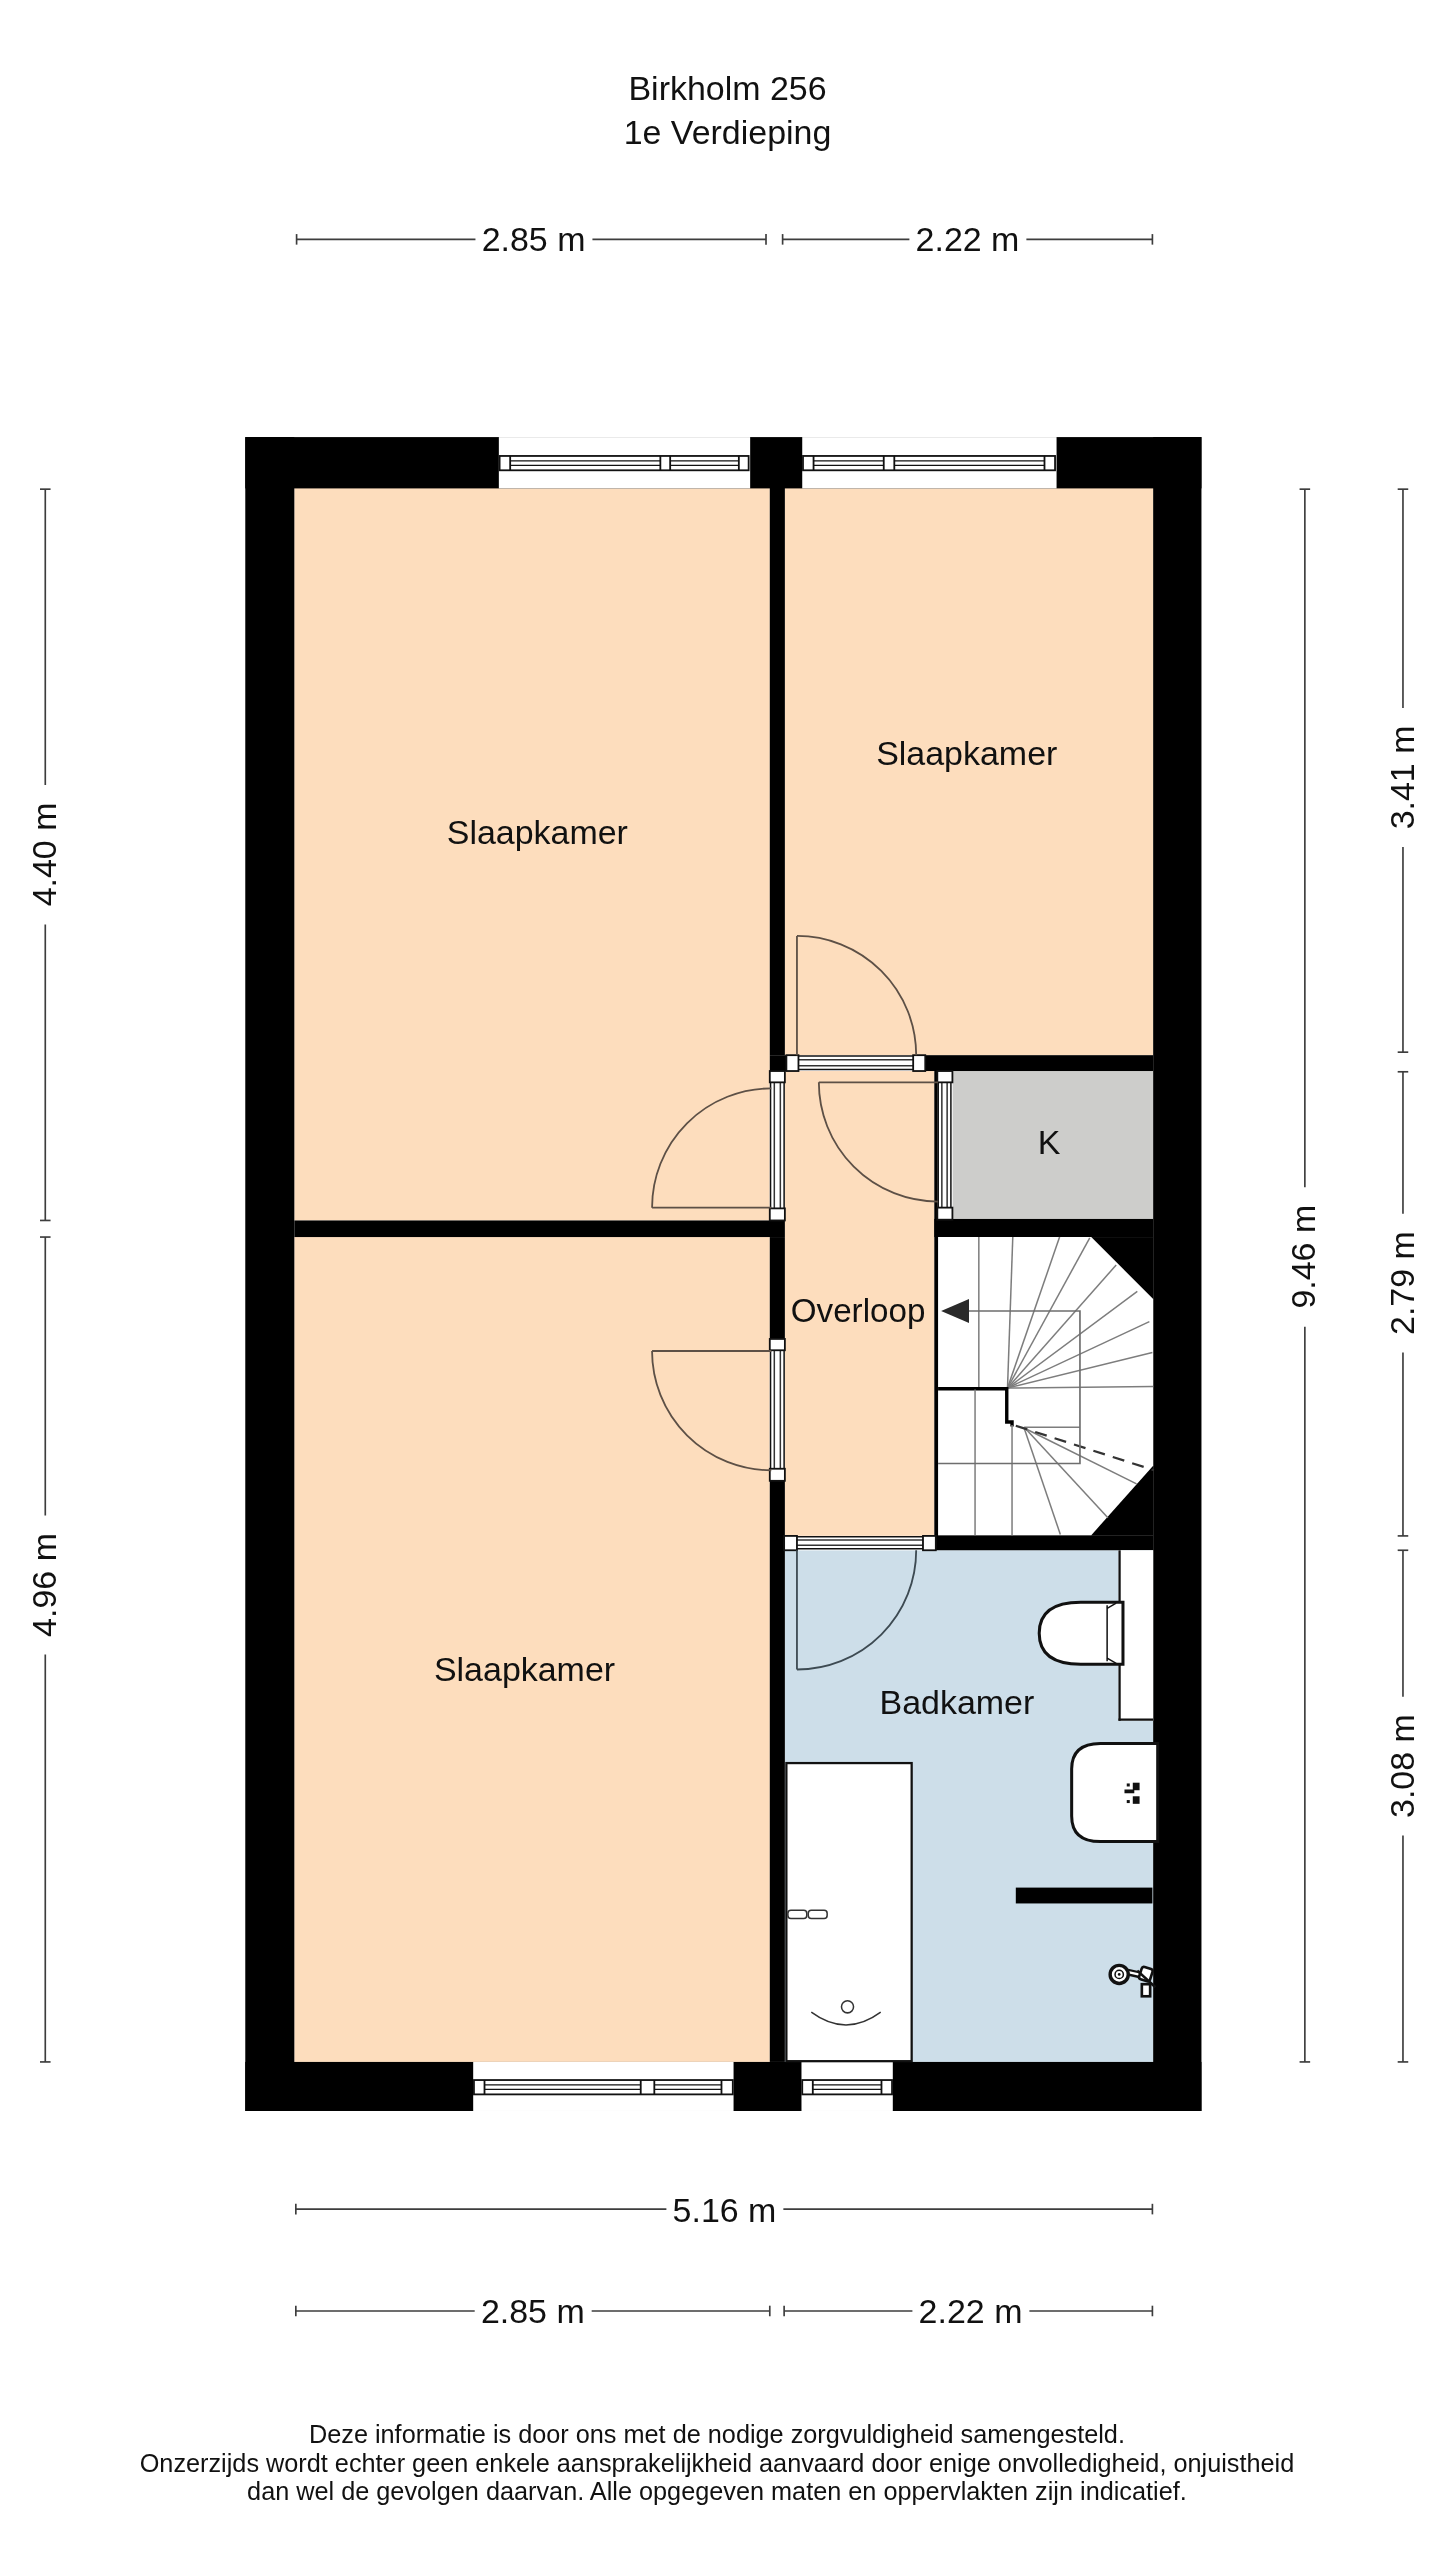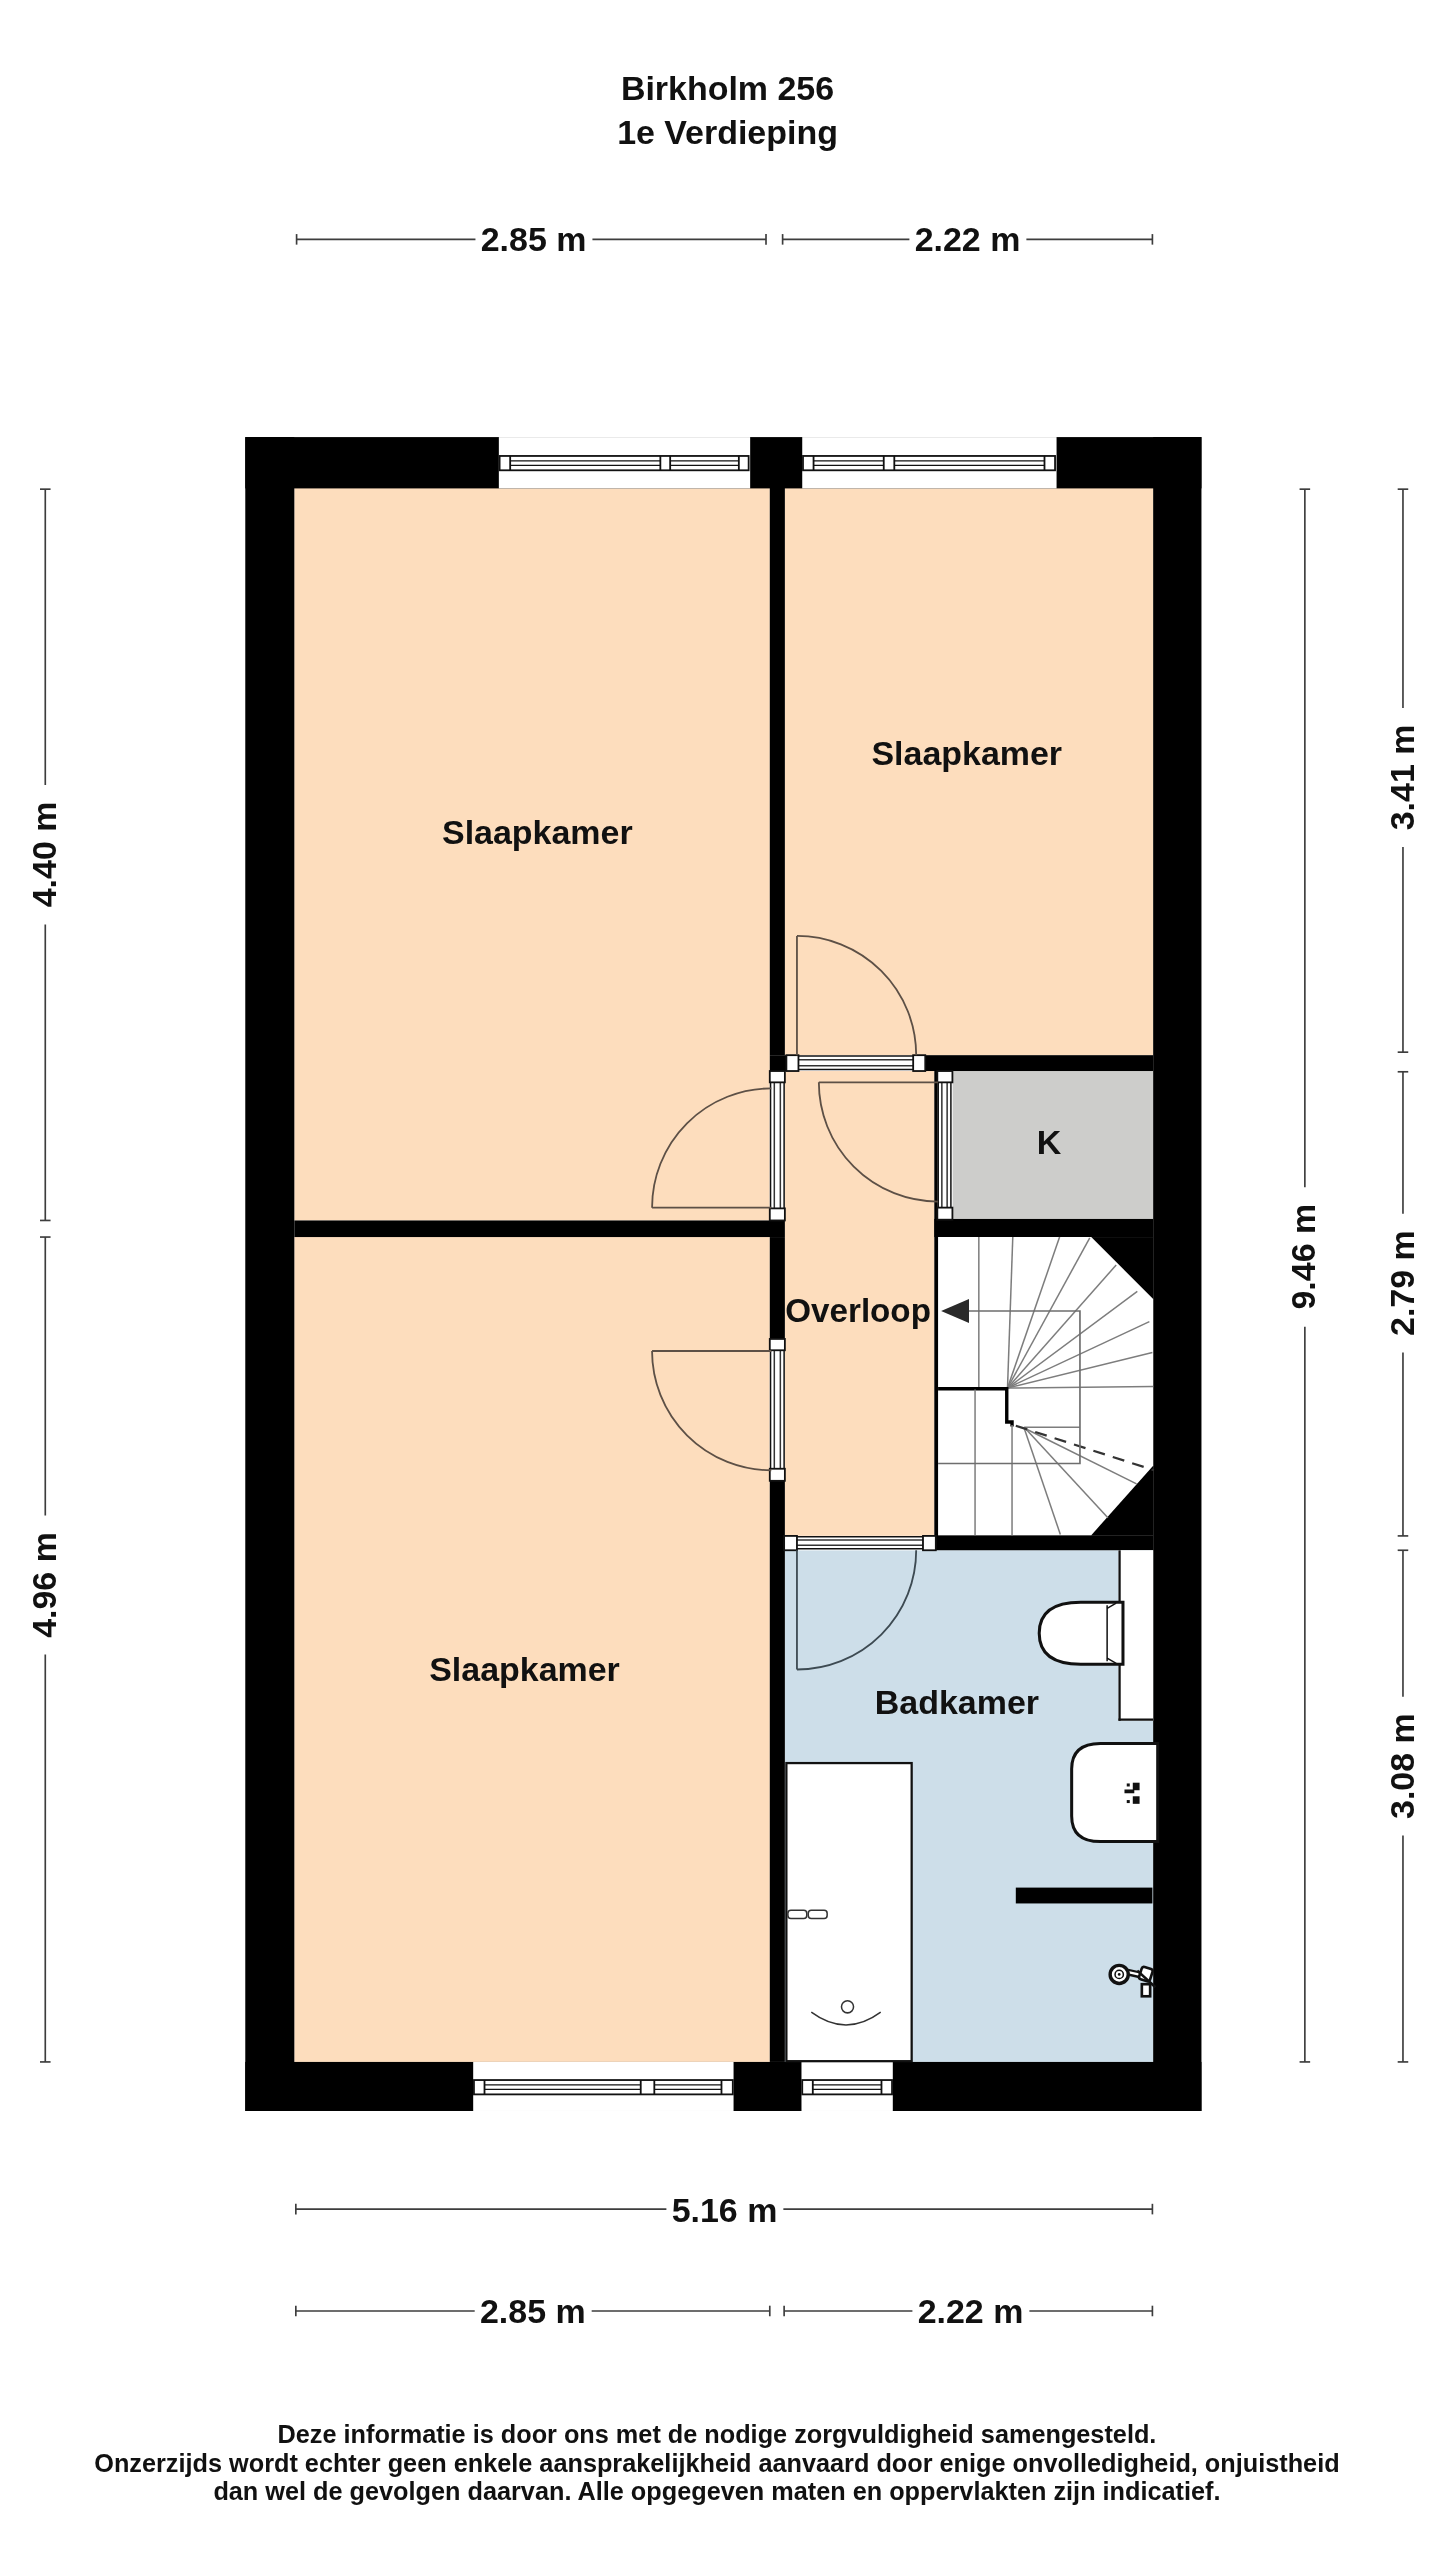--- a/index.html
+++ b/index.html
@@ -1,16 +1,16 @@
 <!DOCTYPE html>
 <html style="font-size:12px"><head>
 <meta charset="utf-8">
 <style>
   html,body{margin:0;padding:0;background:#ffffff;}
-  #page{width:1449px;height:2576px;position:relative;background:#ffffff;font-weight:bold;}
+  #page{width:1449px;height:2576px;position:relative;background:#ffffff;}
   svg{position:absolute;top:0;left:0;}
   text{font-family:"Liberation Sans", sans-serif;fill:#111111;}
 </style>
 </head>
 <body>
 <div id="page">
 <svg width="1449" height="2576" viewBox="0 0 1920 3413">
 
 <g>
 <text x="964" y="133" font-size="45" text-anchor="middle">Birkholm 256</text>

